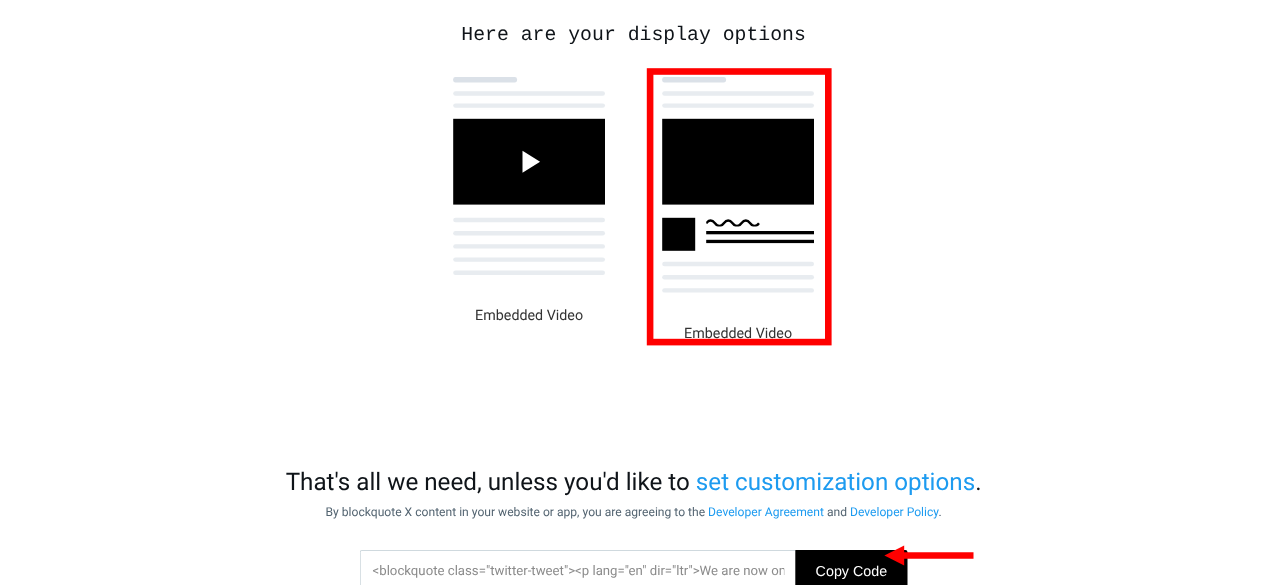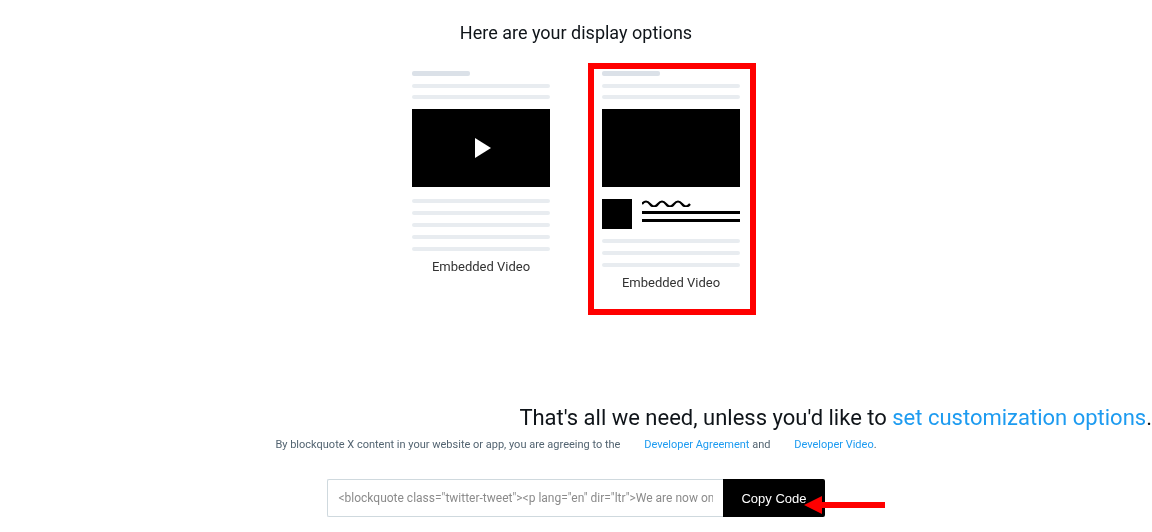--- a/index.html
+++ b/index.html
@@ -11,20 +11,21 @@
       overflow: hidden;
       position: relative;
     }
     .container { width: 100%; display: flex; flex-direction: column; align-items: center; }
     .heading {
       font-size: 18px;
       color: #0f1419;
       margin-top: 22px;
       margin-bottom: 28px;
       font-weight: 400;
+      font-family: Liberation Mono, monospace;
     }
     .options-row { display: flex; gap: 52px; align-items: flex-start; justify-content: center; }
     .option {
       width: 138px;
       display: flex;
       flex-direction: column;
       align-items: center;
       cursor: pointer;
     }
     .option-illus { width: 138px; position: relative; }
@@ -44,38 +45,39 @@
       width: 0; height: 0;
       border-top: 10px solid transparent;
       border-bottom: 10px solid transparent;
       border-left: 16px solid #fff;
       margin-left: 4px;
     }
     .lines-group .bar-long { margin-bottom: 8px; }
     .option-label {
       font-size: 13px;
       color: #333;
+      margin-top: 22px;
       text-align: center;
     }
     .post-body { display: flex; align-items: flex-start; margin: 2px 0 10px 0; }
     .post-square { width: 30px; height: 30px; background: #000; flex: 0 0 30px; margin-right: 10px; }
     .post-lines { flex: 1; display: flex; flex-direction: column; }
     .squiggle { margin-bottom: 4px; }
     .squiggle svg { display: block; }
     .thick-line { height: 3px; background: #000; margin-bottom: 5px; width: 100%; }
 
     .subsection {
       margin-top: 115px;
       text-align: center;
       width: 100%;
     }
-    .subheading { font-size: 22px; color: #0f1419; text-align: right; }
+    .subheading { font-size: 22px; color: #0f1419; }
     .subheading a { color: #1d9bf0; text-decoration: none; }
     .fineprint { font-size: 11px; color: #536471; margin-top: 8px; }
-    .fineprint a { color: #1d9bf0; text-decoration: none; margin-left: 21px; }
+    .fineprint a { color: #1d9bf0; text-decoration: none; }
 
     .code-row {
       margin-top: 28px;
       display: flex;
       align-items: stretch;
       justify-content: center;
     }
     .code-input {
       width: 396px; height: 38px;
       border: 1px solid #cfd9de;
@@ -160,21 +162,21 @@
       <div class="option-label">Embedded Video</div>
     </div>
 
   </div>
 
   <div class="subsection">
     <div class="subheading">
       <span>That's all we need, unless you'd like to </span><a href="#">set customization options</a><span>.</span>
     </div>
     <div class="fineprint">
-      <span>By blockquote X content in your website or app, you are agreeing to the </span><a href="#">Developer Agreement</a><span> and </span><a href="#">Developer Video</a><span>.</span>
+      <span>By blockquote X content in your website or app, you are agreeing to the </span><a href="#">Developer Agreement</a><span> and </span><a href="#">Developer Policy</a><span>.</span>
     </div>
     <div class="code-row">
       <input class="code-input" type="text" readonly="" value="&lt;blockquote class=&quot;twitter-tweet&quot;&gt;&lt;p lang=&quot;en&quot; dir=&quot;ltr&quot;&gt;We are now on " style="">
       <button class="copy-btn">Copy Code</button>
     </div>
   </div>
 </div>
 
 <svg class="arrow-annotation" width="90" height="30">
   <line x1="85" y1="15" x2="18" y2="15" stroke="#ff0000" stroke-width="6"></line>

